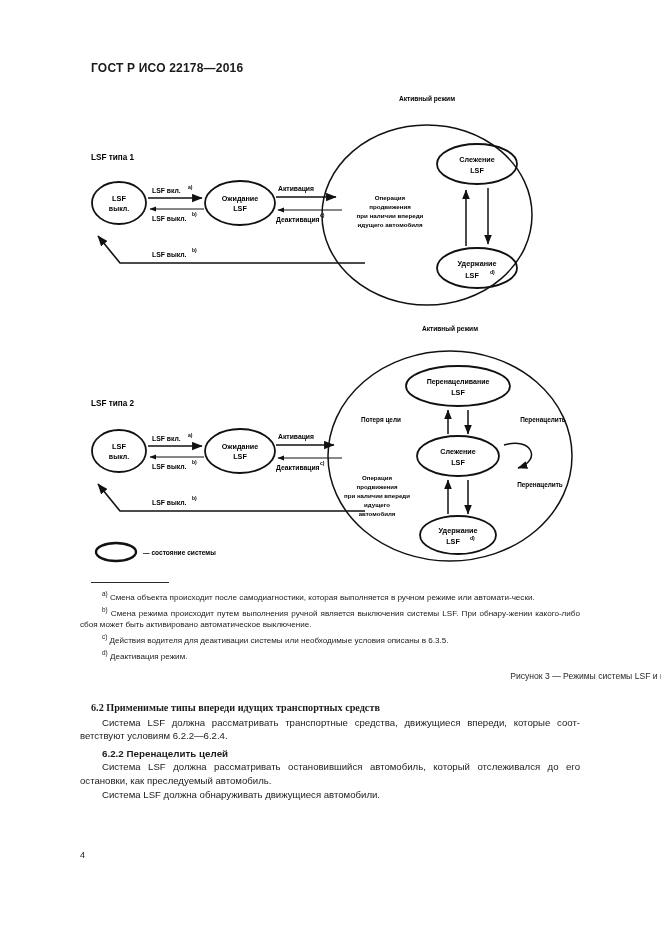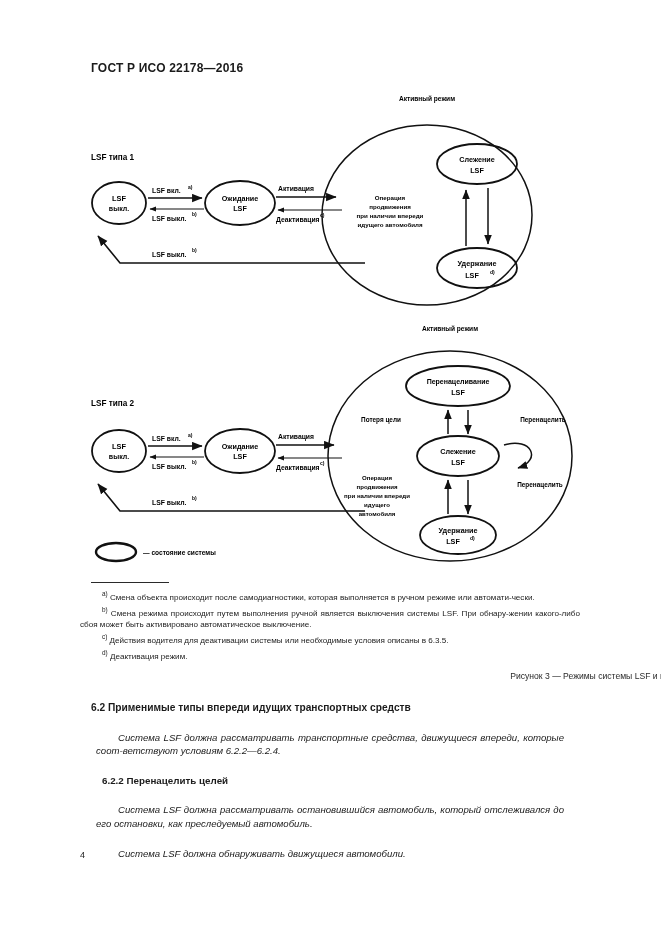--- a/index.html
+++ b/index.html
@@ -20,23 +20,23 @@
   .fn-rule{position:absolute;left:91px;top:582px;width:78px;height:0;border-top:1px solid #2a2a2a;}
   .footnotes{position:absolute;left:80px;top:588px;width:500px;font-size:8.1px;line-height:11.6px;color:#1b1b1b;}
   .footnotes p{margin:0 0 0.6px 0;text-align:justify;}
   .footnotes p.ind{text-indent:22px;}
   .fnm{font-size:6.4px;vertical-align:super;}
 
   .caption{position:absolute;left:0;top:671px;width:661px;text-align:right;font-size:8.6px;color:#2a2a2a;padding-left:35px;}
 
   
   .body{position:absolute;left:80px;top:701px;width:500px;font-size:9.6px;line-height:13.6px;}
-  .h2{font-weight:bold;font-size:10.2px;margin:0 0 1px 0;padding-left:11px;}
+  .h2{font-weight:bold;font-size:10.2px;margin:0 0 1px 0;padding-left:11px;font-family:Liberation Serif, serif;}
   .h3{font-weight:bold;font-size:9.8px;margin:4px 0 0 0;padding-left:22px;}
-  .p{margin:16px;text-align:justify;text-indent:22px;font-style:italic;}
+  .p{margin:0;text-align:justify;text-indent:22px;}
   .pagenum{position:absolute;left:80px;top:850px;font-size:9px;}
 </style>
 </head>
 <body>
 
 <div class="page">
 
   <div class="hdr">ГОСТ Р ИСО 22178—2016</div>
 
   <div class="figure">

